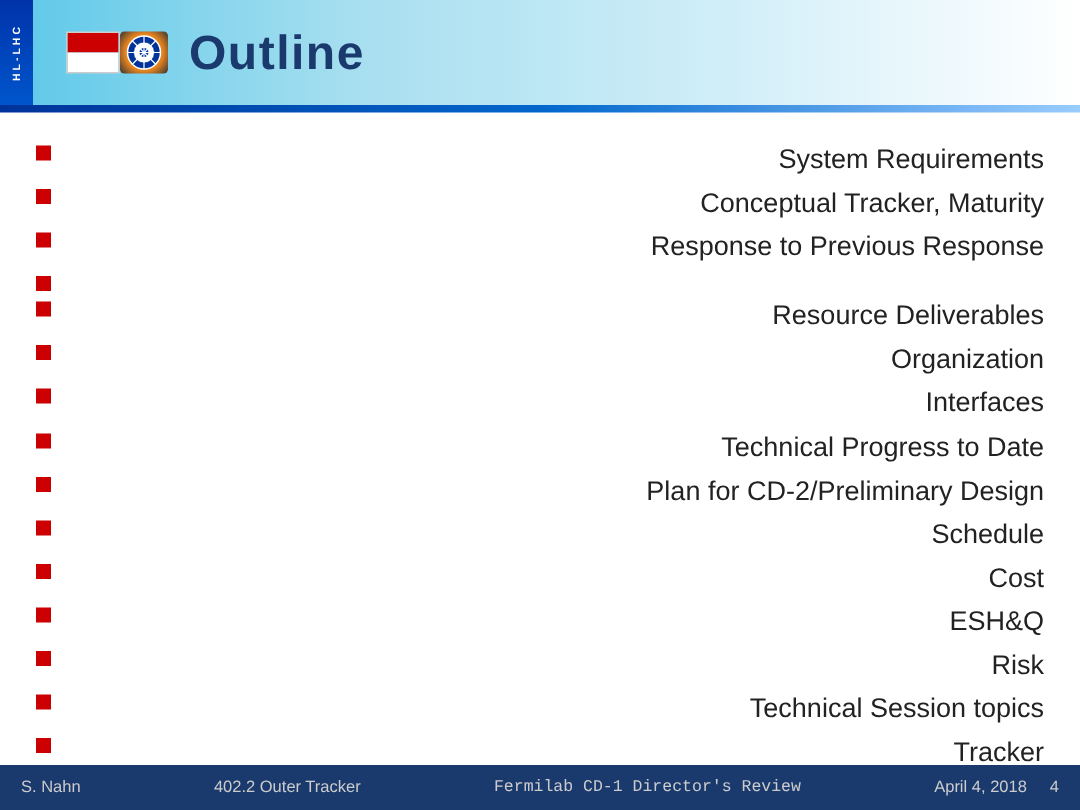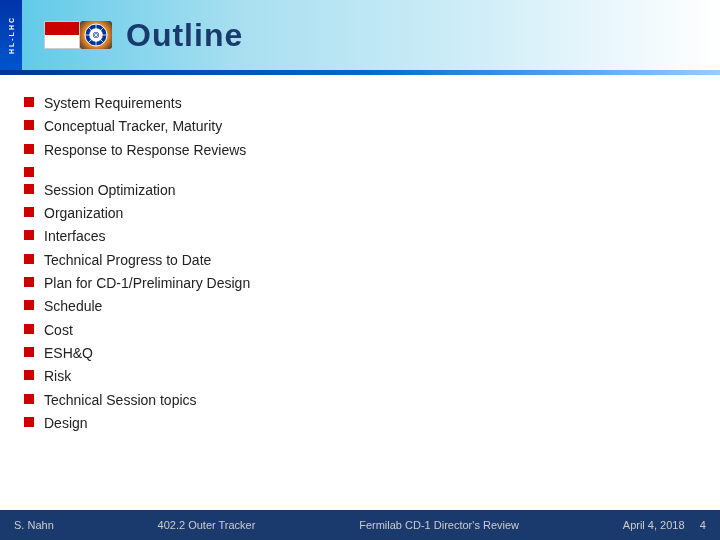--- a/index.html
+++ b/index.html
@@ -87,23 +87,24 @@
     
     .outline-list {
       list-style: none;
       padding: 0;
     }
 
     .outline-list li {
       display: flex;
       align-items: flex-start;
       margin-bottom: 3px;
-      font-size: 14px;
+      font-size: 18px;
       color: #222;
       line-height: 1.45;
+      justify-content: space-between;
     }
 
     .bullet {
       display: inline-block;
       width: 10px;
       height: 10px;
       background: #cc0000;
       margin-right: 10px;
       margin-top: 4px;
       flex-shrink: 0;
@@ -128,20 +129,21 @@
     .footer-left {
       color: #ccc;
     }
 
     .footer-center-left {
       color: #ccc;
     }
 
     .footer-center-right {
       color: #ccc;
+      font-family: Liberation Mono, monospace;
     }
 
     .footer-right {
       color: #ccc;
     }
 
     .logos-container {
       display: flex;
       align-items: center;
       margin-left: 28px;
@@ -210,44 +212,44 @@
   <li>
         <span class="bullet"></span>
         <span>System Requirements</span>
       </li>
       <li>
         <span class="bullet"></span>
         <span>Conceptual Tracker, Maturity</span>
       </li>
       <li>
         <span class="bullet"></span>
-        <span>Response to Response Reviews</span>
-      </li>
-      <li>
-        <span class="bullet"></span>
-      </li>
-      <li>
-        <span class="bullet"></span>
-        <span>Session Optimization</span>
+        <span>Response to Previous Response</span>
+      </li>
+      <li>
+        <span class="bullet"></span>
+      </li>
+      <li>
+        <span class="bullet"></span>
+        <span>Resource Deliverables</span>
       </li>
       <li>
         <span class="bullet"></span>
         <span>Organization</span>
       </li>
       <li>
         <span class="bullet"></span>
         <span>Interfaces</span>
       </li>
       <li>
         <span class="bullet"></span>
         <span>Technical Progress to Date</span>
       </li>
       <li>
         <span class="bullet"></span>
-        <span>Plan for CD-1/Preliminary Design</span>
+        <span>Plan for CD-2/Preliminary Design</span>
       </li>
       <li>
         <span class="bullet"></span>
         <span>Schedule</span>
       </li>
       <li>
         <span class="bullet"></span>
         <span>Cost</span>
       </li>
       <li>
@@ -257,21 +259,21 @@
       <li>
         <span class="bullet"></span>
         <span>Risk</span>
       </li>
       <li>
         <span class="bullet"></span>
         <span>Technical Session topics</span>
       </li>
       <li>
         <span class="bullet"></span>
-        <span>Design</span>
+        <span>Tracker</span>
       </li>
     </ul>
 </div>
 
 <div class="footer">
   <span class="footer-left">S. Nahn</span>
   <span class="footer-center-left">402.2 Outer Tracker</span>
   <span class="footer-center-right">Fermilab CD-1 Director's Review</span>
   <span class="footer-right">
     <span>April 4, 2018</span>

